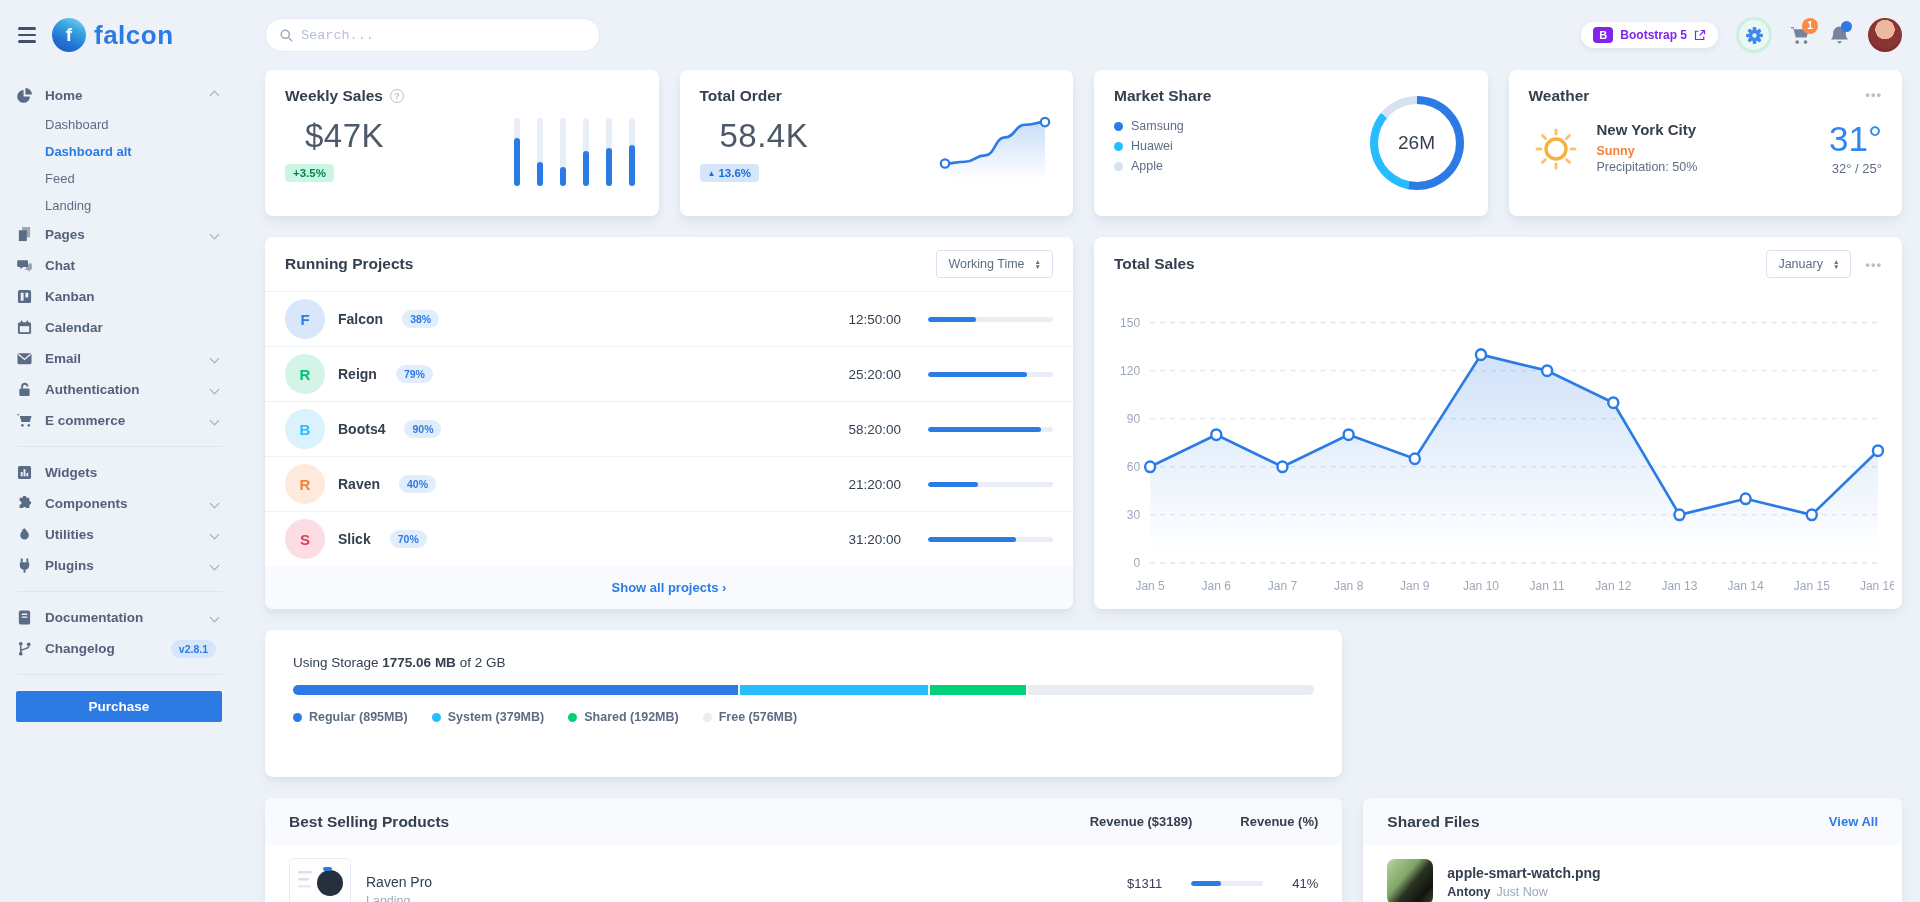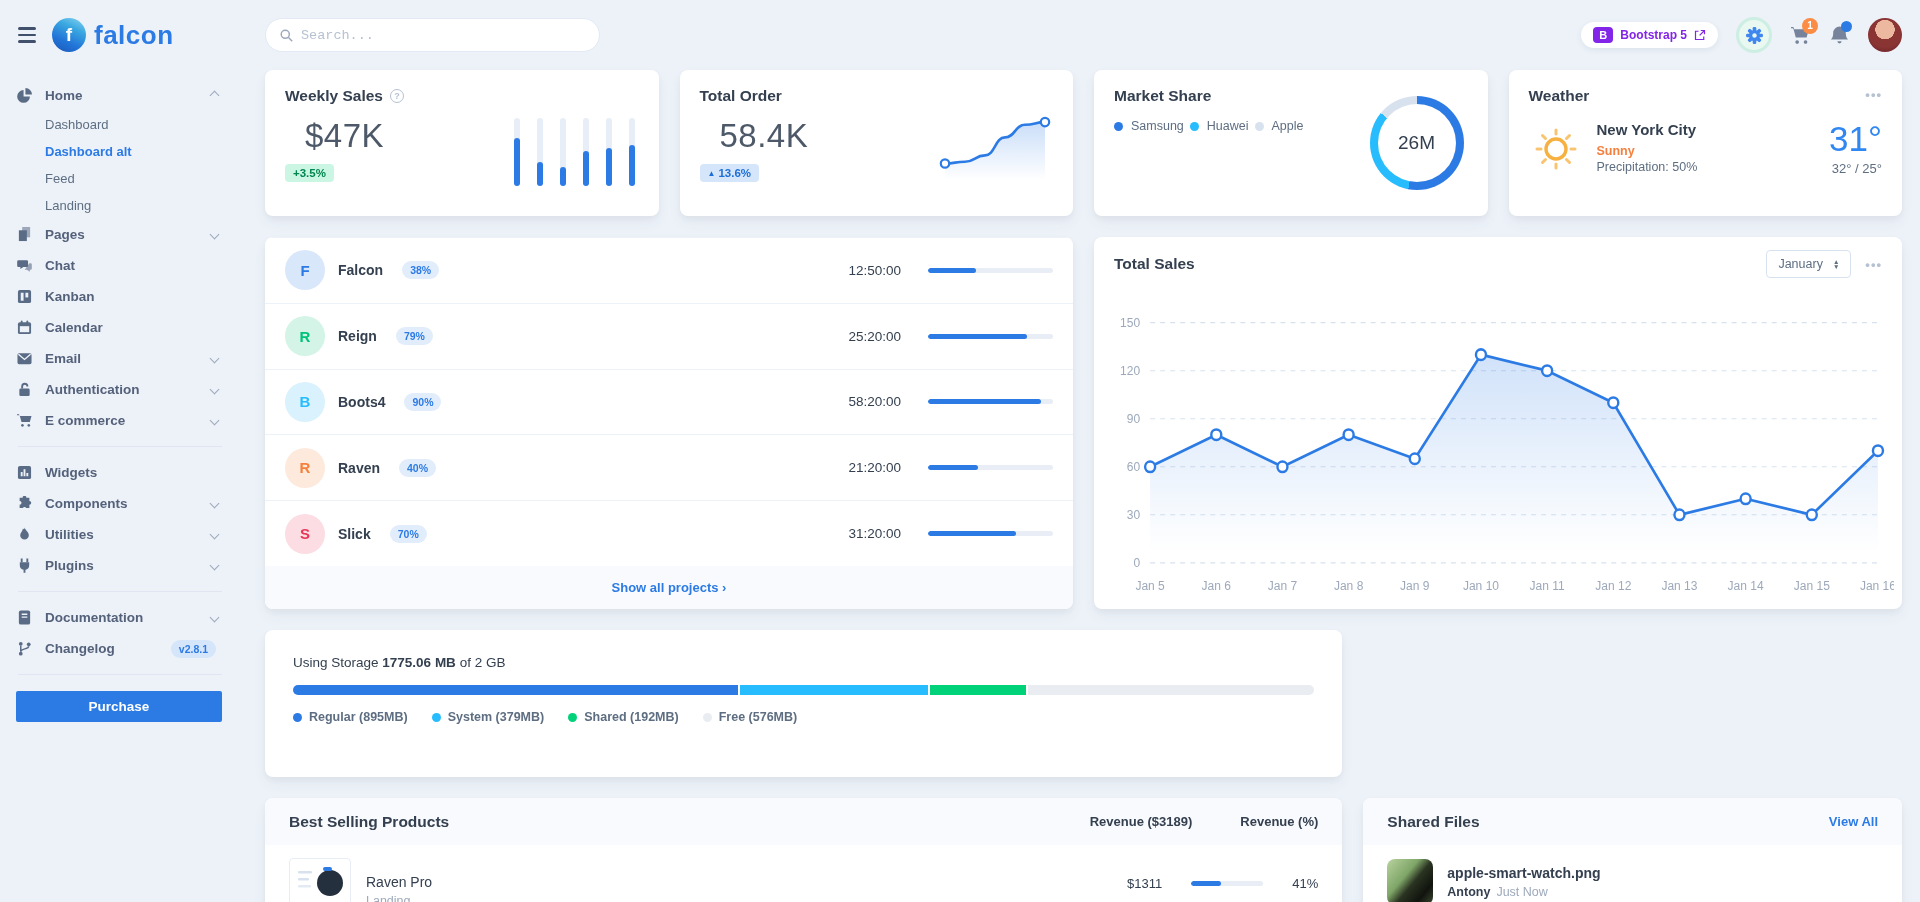--- a/index.html
+++ b/index.html
@@ -77,21 +77,21 @@
   .badge-green { background:#ccf6e4; color:#00864e; }
   .badge-blue { background:#d5e5fa; color:#1c6fd6; }
   .caret-up { font-size:8px; }
 
   .weekly-bars { position:absolute; right:24px; top:48px; display:flex; gap:17px; align-items:flex-end; }
   .wbar { width:6px; height:68px; background:#e8eef7; border-radius:3px; position:relative; }
   .wbar i { position:absolute; bottom:0; left:0; width:100%; background:#2c7be5; border-radius:3px; display:block; }
 
   .spark-wrap { position:absolute; right:18px; top:34px; width:120px; height:78px; }
 
-  .ms-legend { margin-top:14px; display:flex; flex-direction:row; gap:6px; }
+  .ms-legend { margin-top:14px; display:flex; flex-direction:column; gap:6px; }
   .ms-item { display:flex; align-items:center; gap:8px; font-size:12.5px; color:#5e6e82; font-weight:500; }
   .ms-dot { width:9px; height:9px; border-radius:50%; }
   .donut { position:absolute; right:24px; top:26px; width:94px; height:94px; border-radius:50%; }
   .donut::after { content:""; position:absolute; inset:8px; background:#fff; border-radius:50%; }
   .donut-label { position:absolute; inset:0; display:flex; align-items:center; justify-content:center;
     font-size:19px; color:#344050; z-index:2; font-weight:500; }
 
   .dots-menu { color:#b6c1d2; font-size:13px; letter-spacing:1px; cursor:pointer; font-weight:700; }
   .weather-head { display:flex; justify-content:space-between; align-items:flex-start; }
   .weather-body { display:flex; align-items:center; margin-top:14px; gap:14px; }
@@ -494,20 +494,32 @@
         <div class="weather-right">
           <div class="w-temp">31°</div>
           <div class="w-range">32° / 25°</div>
         </div>
       </div>
     </div>
   </section>
 
   <section class="row2">
     <div class="card">
+      <div class="panel-head">
+        <div class="card-title">
+            <span>Running Projects</span>
+          </div>
+        <div class="select-box">
+          <span>Working Time</span>
+          <span class="updown">
+              <span>▲</span>
+              <span>▼</span>
+            </span>
+        </div>
+      </div>
       <div class="proj-rows" id="proj-rows">
           <div class="proj-row">
             <div class="p-avatar" style="background: rgb(217, 231, 251); color: rgb(44, 123, 229);">F</div>
             <span class="p-name">Falcon</span>
             <span class="p-badge">38%</span>
             <span class="p-spacer"></span>
             <span class="p-time">12:50:00</span>
             <div class="p-track">
               <div class="p-fill" style="width: 38%;"></div>
             </div>

